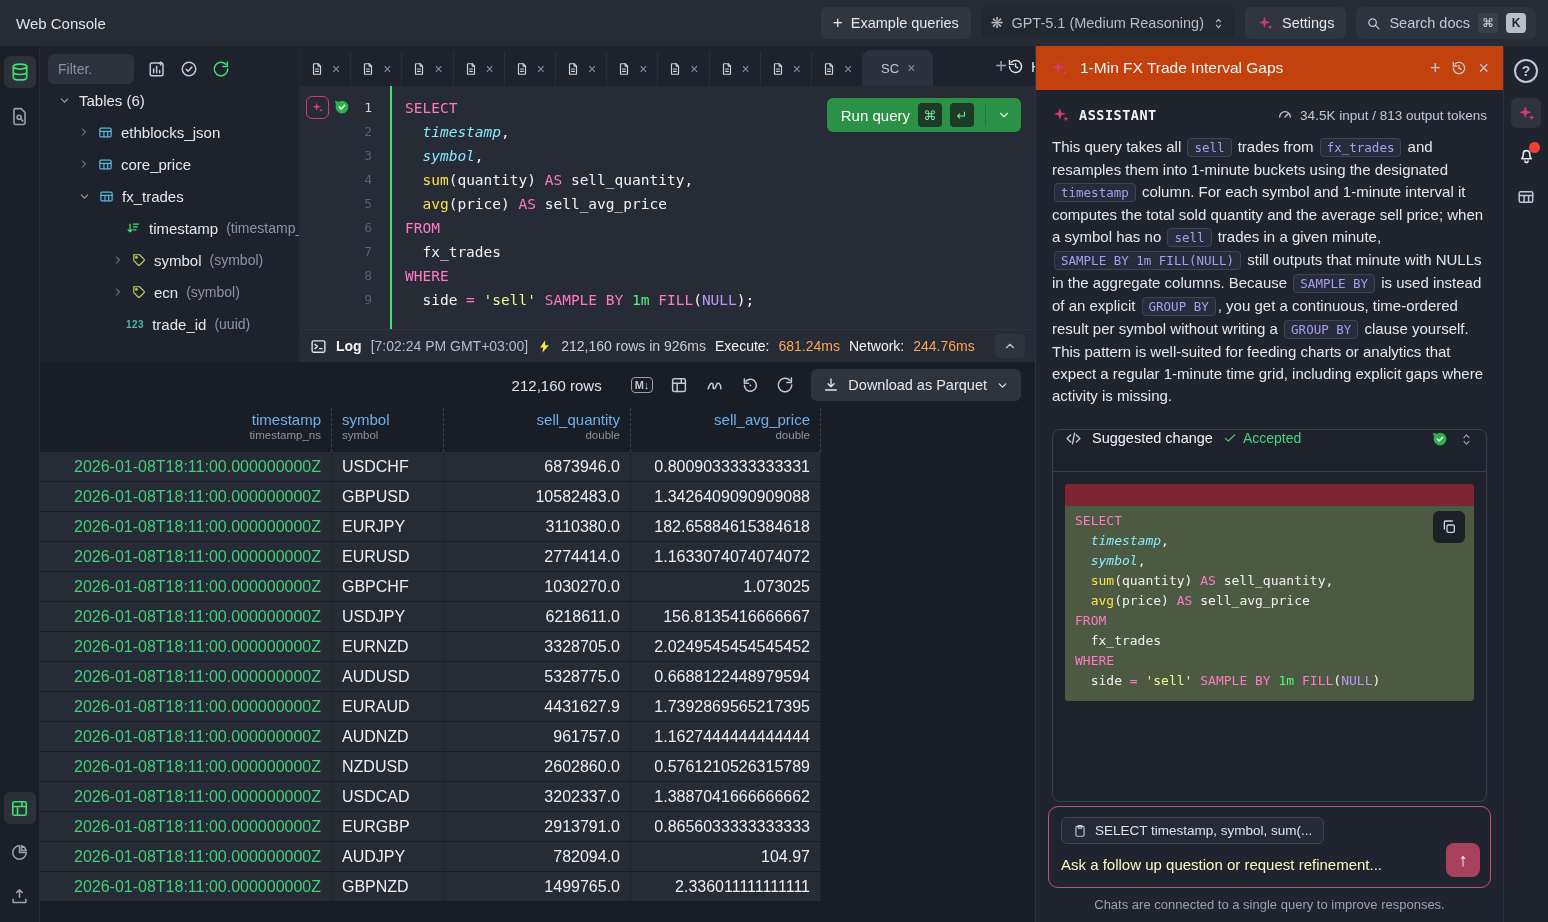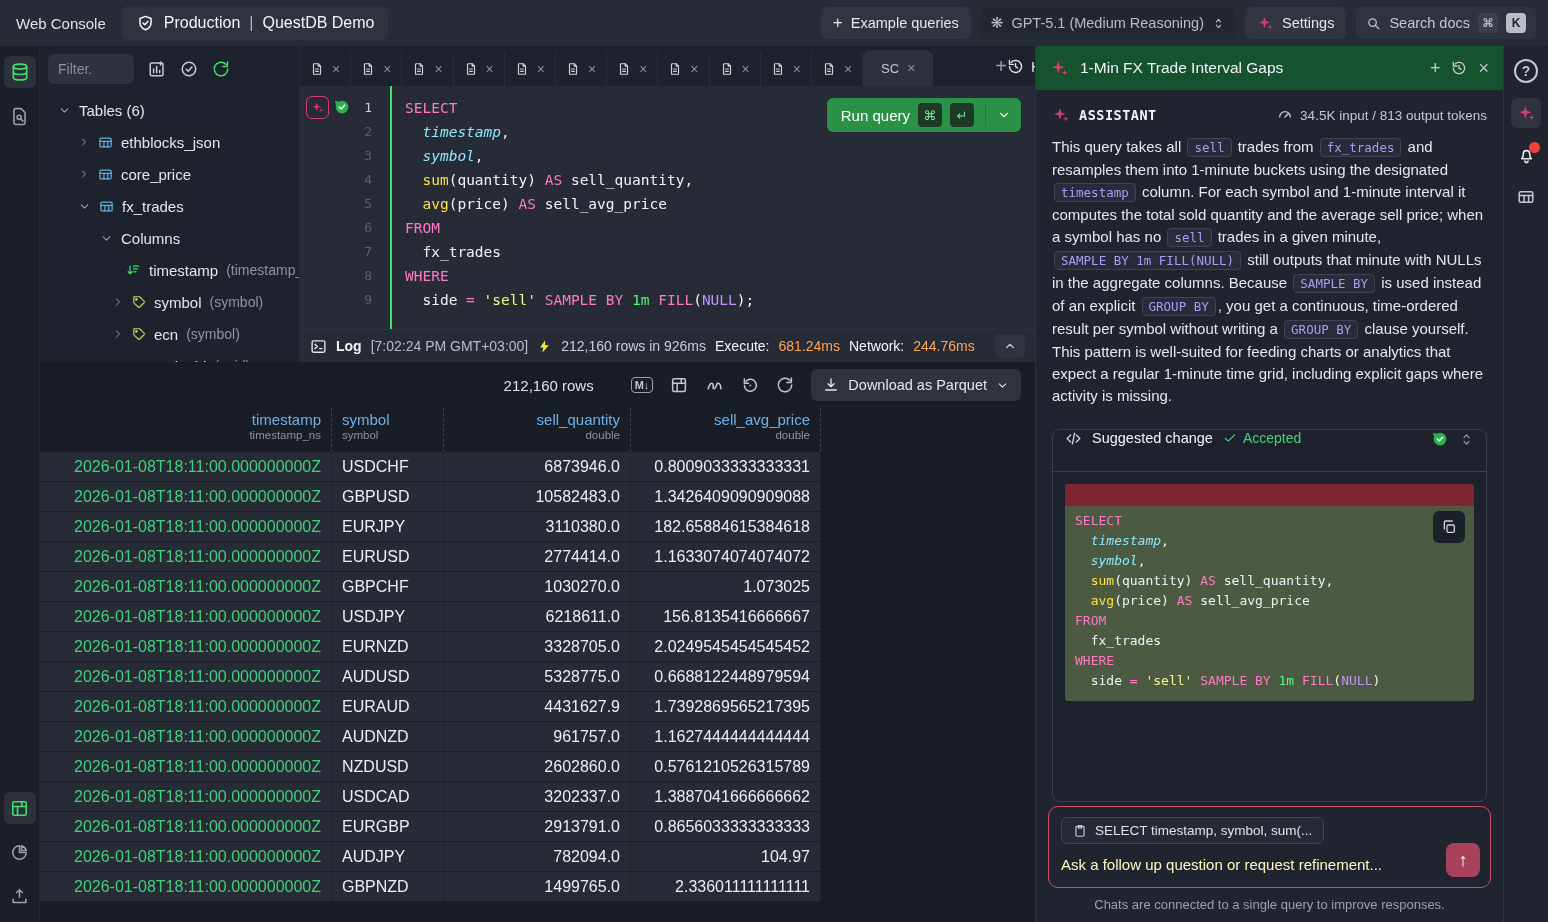--- a/index.html
+++ b/index.html
@@ -33,21 +33,21 @@
   .rail-btn{width:32px;height:32px;display:flex;align-items:center;justify-content:center;border-radius:6px;color:#9aa0ae;cursor:pointer}
   .rail-btn.active{background:#2c313c;color:var(--green)}
   .rail-spacer{flex:1}
 
   
   .main{width:995px;display:flex;flex-direction:column;min-width:0;flex:none}
   .upper{height:316px;display:flex;flex:none}
 
   
   .tables-panel{width:260px;background:#1e222c;border-right:1px solid #262a34;overflow:hidden;padding:8px 8px 0 8px;flex:none}
-  .filter-row{display:flex;align-items:center;gap:14px;margin-bottom:10px}
+  .filter-row{display:flex;align-items:center;gap:14px;}
   .filter-input{width:86px;height:30px;background:#2e323c;border:none;border-radius:6px;color:#dfe2ea;font-size:14px;padding:0 10px;outline:none}
   .filter-input::placeholder{color:#8a90a0}
   .panel-ic{color:#c3c8d4;cursor:pointer;display:flex}
   .panel-ic.green{color:var(--green)}
   .tree{font-size:15px}
   .tree-row{display:flex;align-items:center;gap:8px;height:32px;color:#e4e7ee;white-space:nowrap;cursor:pointer}
   .tree-type{color:#8d93a1;font-size:14px}
   .chev{color:#9aa0ae}
   .tbl-ic{color:#5db3d8}
   .tag-ic{color:#c3cf5e}
@@ -86,40 +86,40 @@
   .log-ts{color:#b7bcc8}
   .log-rows{color:#c9cdd8}
   .stat-label{color:#f2f4f8}
   .stat-val{color:var(--orange)}
   .bolt{color:#f5e642}
   .collapse-btn{margin-left:auto;width:30px;height:24px;background:#2e333d;border-radius:5px;display:flex;align-items:center;justify-content:center;color:#c3c8d4;cursor:pointer}
 
   
   .results{flex:1;background:var(--bg);display:flex;flex-direction:column;min-height:0}
   .results-toolbar{height:46px;display:flex;align-items:center;justify-content:flex-end;gap:17px;padding:0 14px;flex:none}
-  .rowcount{font-size:15px;color:#dfe2ea;margin-right:20px}
+  .rowcount{font-size:15px;color:#dfe2ea;margin-right:12px}
   .tool-ic{color:#c3c8d4;cursor:pointer;display:flex}
   .md-badge{border:1.5px solid #9aa0ae;border-radius:4px;font-size:11px;color:#c3c8d4;padding:1px 3px;font-weight:bold;cursor:pointer}
   .dl-btn{display:flex;align-items:center;gap:9px;background:#2e333d;border-radius:6px;height:32px;padding:0 12px;font-size:14.5px;color:#e4e7ee;cursor:pointer}
   .grid{flex:1;overflow:hidden}
   .grid-header{display:flex;height:44px;flex:none}
   .gh-cell{padding:3px 10px 0 10px;border-right:1px dashed #3c4250;display:flex;flex-direction:column;justify-content:flex-start;cursor:pointer}
   .gh-name{color:var(--blue);font-size:15px}
   .gh-type{color:#8d93a1;font-size:11.5px;margin-top:1px}
   .col-0{width:292px}.col-1{width:112px}.col-2{width:187px}.col-3{width:190px}
   .right{text-align:right}.left{text-align:left}
   .gh-fill{flex:1}
   .grid-row{display:flex;height:30px;flex:none}
   .cell{background:#262b35;border-bottom:1px solid #191d26;border-right:1px solid #1f232c;line-height:29px;padding:0 10px;font-size:16px;color:#eceef3;overflow:hidden;white-space:nowrap}
   .cell.ts{color:var(--tsgreen)}
   .row-fill{flex:1}
 
   
   .right-panel{width:468px;background:var(--panel);border-left:1px solid #2e323e;display:flex;flex-direction:column;flex:none;min-height:0}
-  .rp-header{height:44px;background:#14532d;display:flex;align-items:center;gap:11px;padding:0 14px;flex:none}
+  .rp-header{height:44px;background:#c2410c;display:flex;align-items:center;gap:11px;padding:0 14px;flex:none}
   .rp-title{font-size:15.5px;color:#f2f4f8;flex:1;white-space:nowrap;overflow:hidden}
   .rp-hic{color:#c3c8d4;cursor:pointer;display:flex;font-size:18px;line-height:1}
   .sparkle{color:var(--pink)}
   .rp-body{flex:1;overflow:hidden;padding:16px 16px 0 16px;min-height:0}
   .assistant-head{display:flex;align-items:center;gap:9px;margin-bottom:12px}
   .assistant-label{font-family:"DejaVu Sans Mono",monospace;font-weight:bold;font-size:13.5px;letter-spacing:.5px;color:#f2f4f8;flex:1}
   .token-usage{display:flex;align-items:center;gap:7px;color:#c3c8d4;font-size:13.5px}
   .assistant-msg{font-size:15px;line-height:22px;color:#e4e7ee}
   .inline-code{font-family:"DejaVu Sans Mono",monospace;font-size:12.5px;color:var(--purple);background:#272b3a;border:1px solid #3e4356;border-radius:4px;padding:1px 6px;margin:0 2px;white-space:nowrap}
   .sc-card{margin-top:22px;border:1px solid var(--border2);border-radius:8px;background:#1e222c}
@@ -267,28 +267,20 @@
         <path d="M20.6 13.3l-7.3 7.3a2 2 0 0 1-2.8 0L3 13V3h10l7.6 7.5a2 2 0 0 1 0 2.8z"></path>
         <circle cx="7.5" cy="7.5" r="1.4"></circle>
       </symbol>
   </defs>
 </svg>
 
 <div class="app">
 
   <div class="topbar">
     <span class="app-title">Web Console</span>
-    <div class="instance-badge">
-      <svg class="ic" style="width:19px;height:19px">
-          <use href="#i-shield"></use>
-        </svg>
-      <span>Production</span>
-      <span class="pipe">|</span>
-      <span>QuestDB Demo</span>
-    </div>
     <div class="tb-right">
       <div class="tb-btn">
         <span style="font-size:17px">+</span>
         <span>Example queries</span>
       </div>
       <div class="model-select">
         <span class="openai-glyph">❋</span>
         <span>GPT-5.1 (Medium Reasoning)</span>
         <svg class="ic" style="width:13px;height:13px">
             <use href="#i-updown"></use>
@@ -390,26 +382,20 @@
               <span>core_price</span>
             </div>
             <div class="tree-row ind-2">
               <svg class="ic chev" style="width:13px;height:13px">
                   <use href="#i-chevdown"></use>
                 </svg>
               <svg class="ic tbl-ic" style="width:15px;height:15px">
                   <use href="#i-paneltable"></use>
                 </svg>
               <span>fx_trades</span>
-            </div>
-            <div class="tree-row ind-3">
-              <svg class="ic chev" style="width:13px;height:13px">
-                  <use href="#i-chevdown"></use>
-                </svg>
-              <span>Columns</span>
             </div>
             <div class="tree-row ind-4b">
               <svg class="ic" style="width:15px;height:15px;color:#3fe06f">
                   <use href="#i-sort"></use>
                 </svg>
               <span>timestamp</span>
               <span class="tree-type">(timestamp_ns)</span>
             </div>
             <div class="tree-row ind-4">
               <svg class="ic chev" style="width:12px;height:12px">

